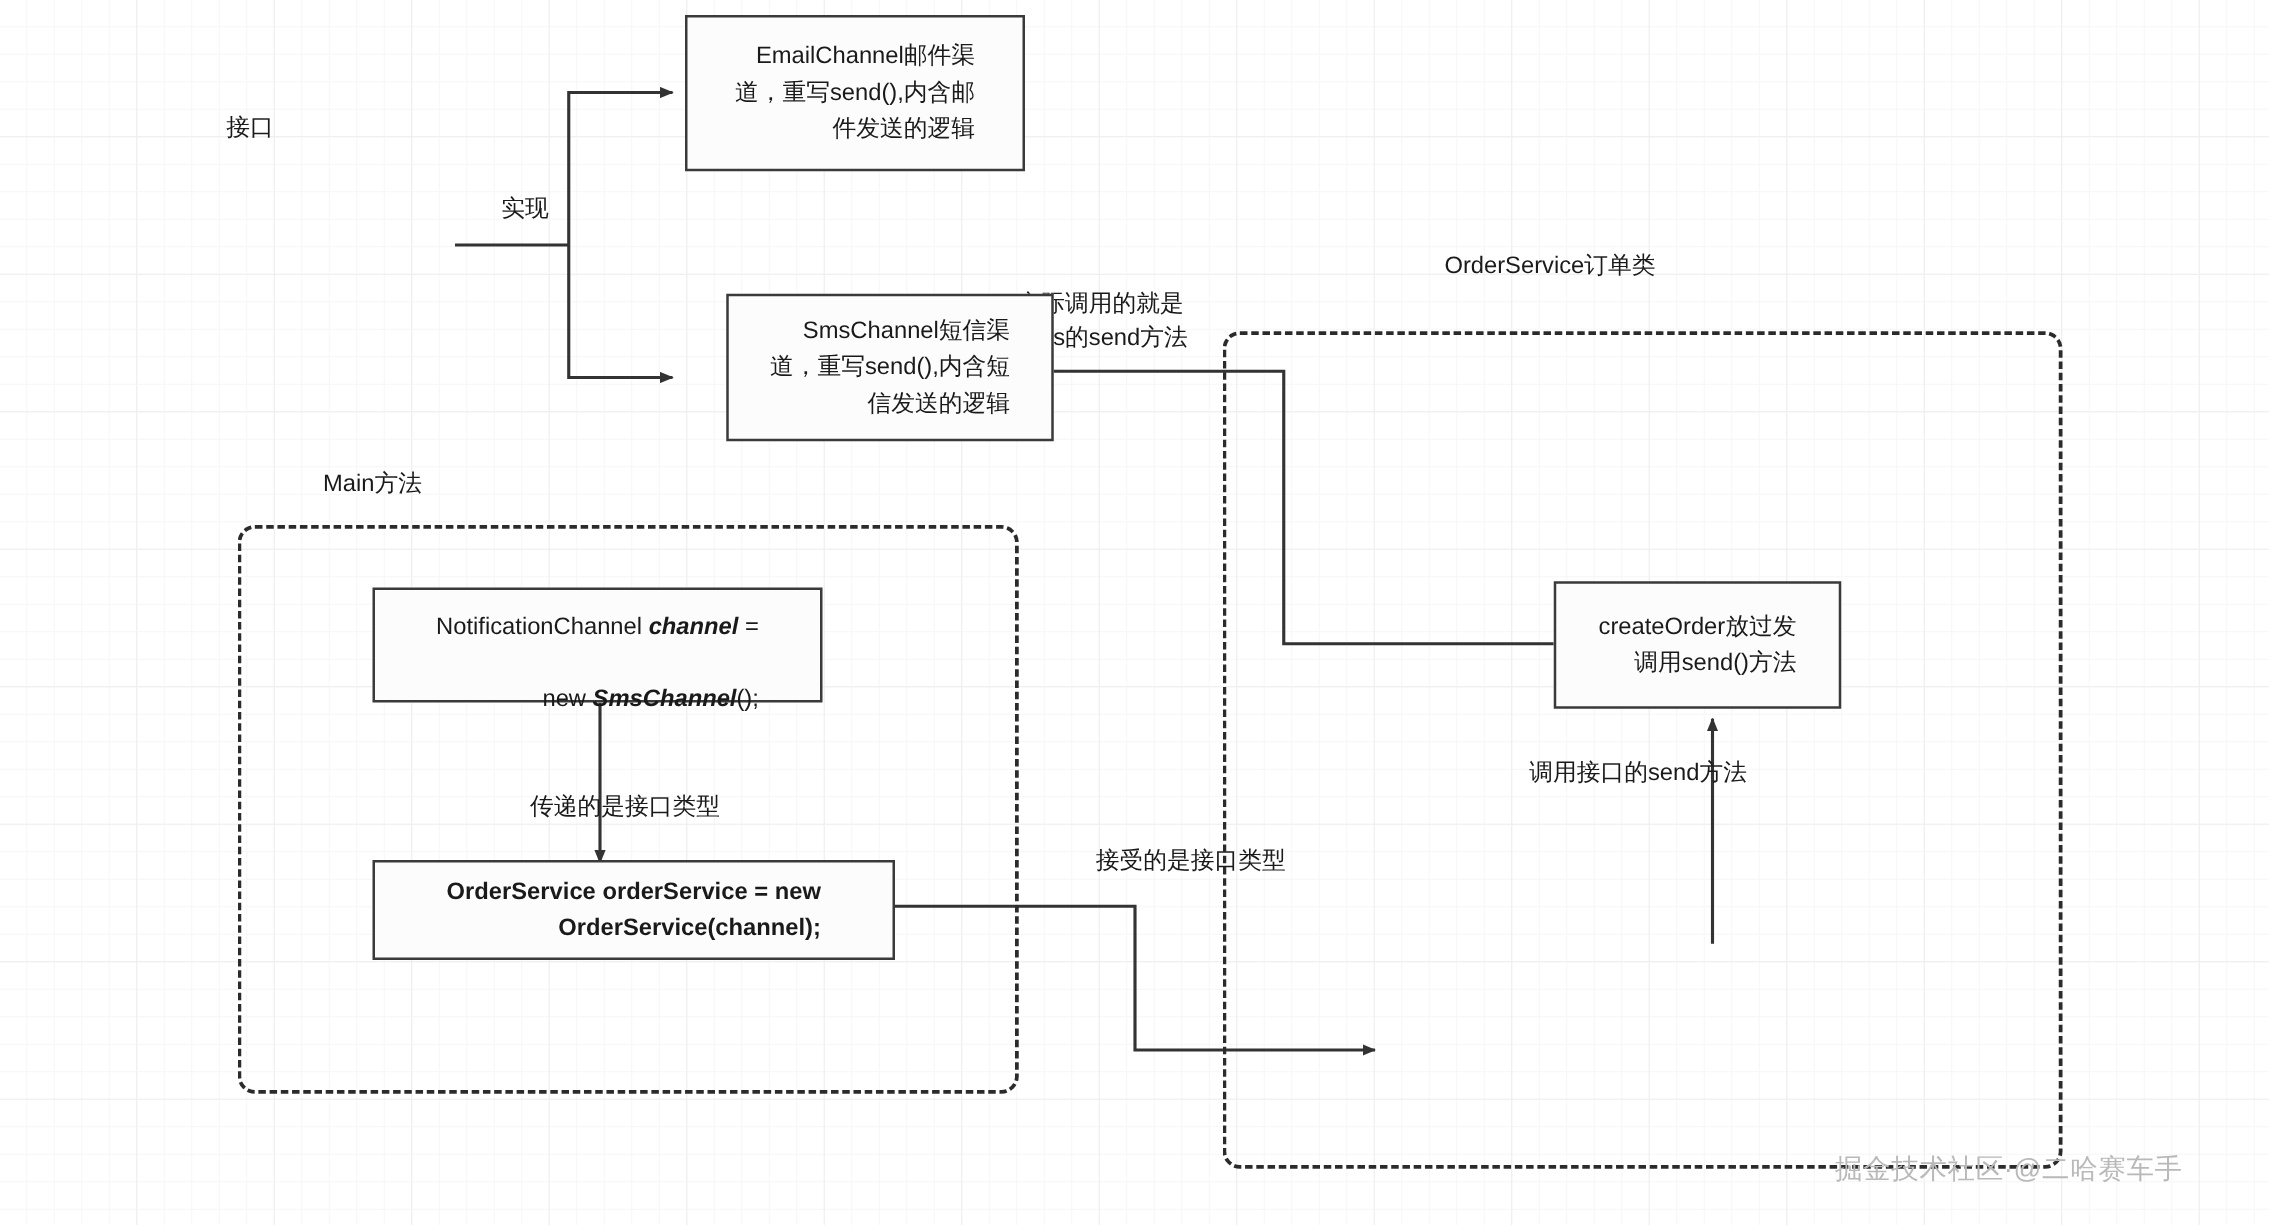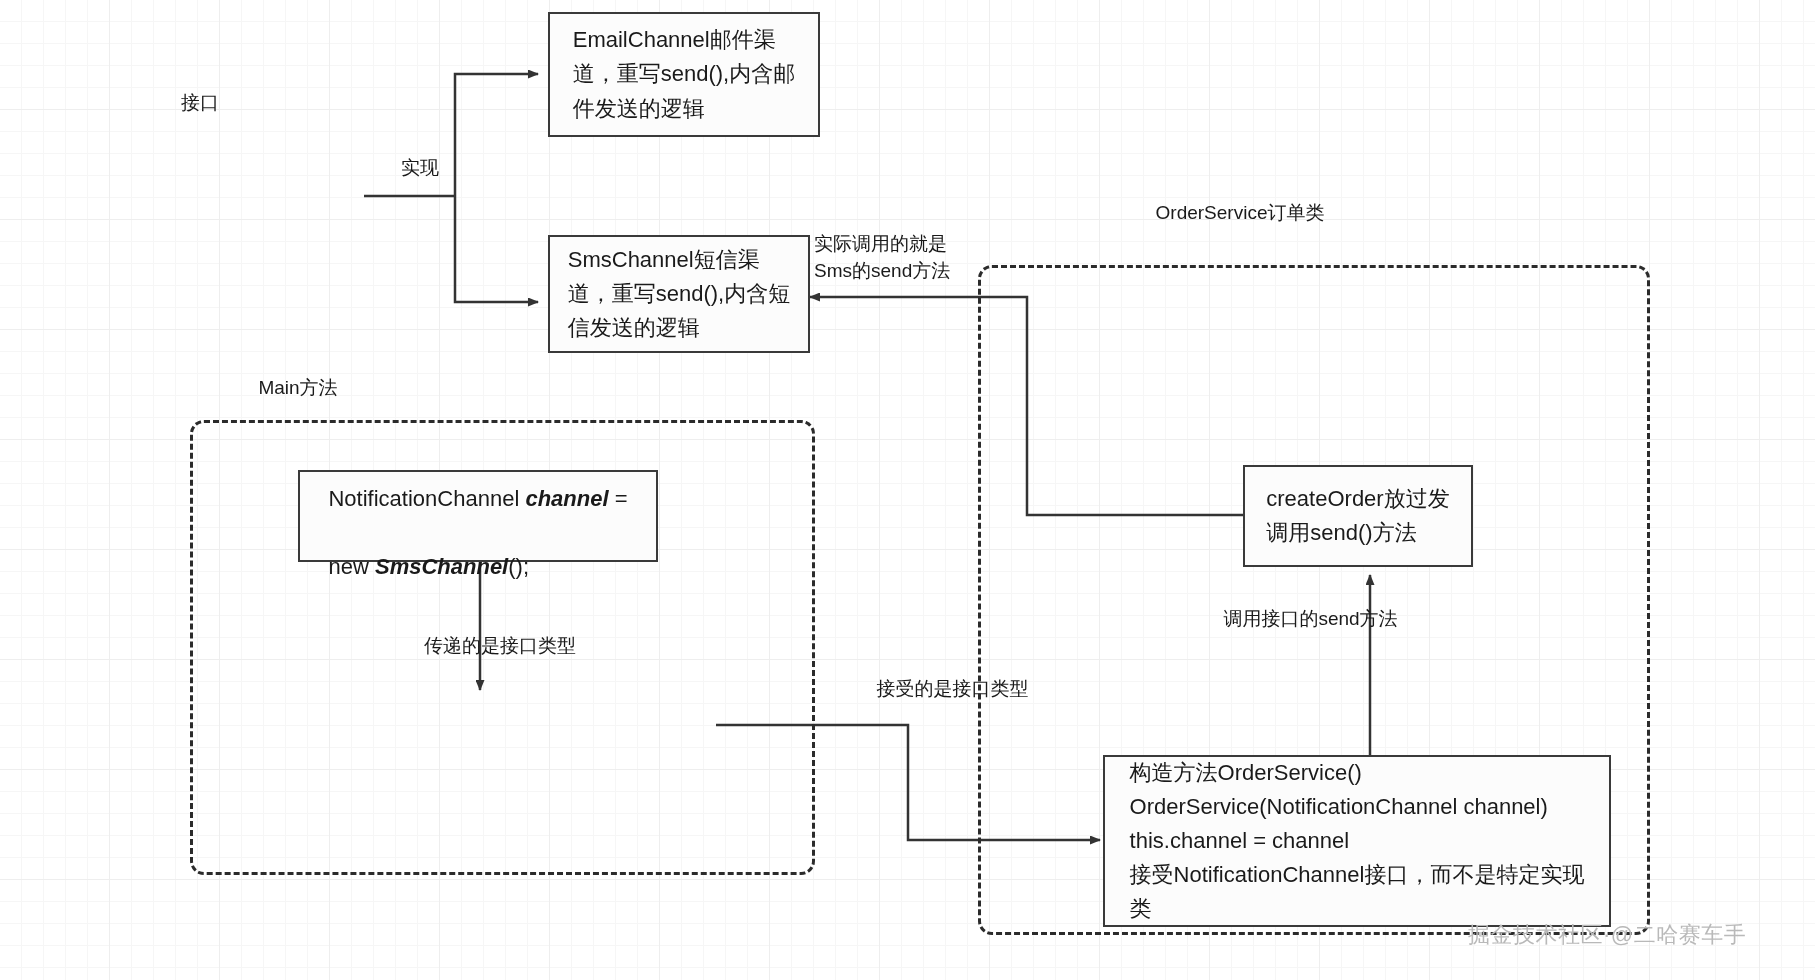--- a/index.html
+++ b/index.html
@@ -32,23 +32,23 @@
     background: #ffffff;
   }
   .box {
     position: absolute;
     box-sizing: border-box;
     border: 2px solid #3a3a3a;
     background: #fcfcfc;
     display: flex;
     align-items: center;
     justify-content: center;
-    text-align: left;
+    text-align: right;
     color: #1a1a1a;
-    font-size: 22px;
+    font-size: 19px;
     line-height: 1.55;
     padding: 4px 4px;
   }
   .box .txt { white-space: pre-line; }
   .dashed-group {
     position: absolute;
     box-sizing: border-box;
     border: 3px dashed #2b2b2b;
     border-radius: 14px;
     background: transparent;
@@ -126,42 +126,39 @@
 
   <div class="dashed-group" style="left:978px; top:265px; width:672px; height:670px;"></div>
 
 
   <div class="box" style="left:548px; top:12px; width:272px; height:125px;">
     <span class="txt">EmailChannel邮件渠
 道，重写send(),内含邮
 件发送的逻辑</span>
   </div>
 
-  <div class="box" style="left:548px; top:235px; width:262px; height:118px;">
+  <div class="box" style="left:581px; top:235px; width:262px; height:118px;">
     <span class="txt">SmsChannel短信渠
 道，重写send(),内含短
 信发送的逻辑</span>
   </div>
 
   <div class="box" style="left:1243px; top:465px; width:230px; height:102px;">
     <span class="txt">createOrder放过发
 调用send()方法</span>
   </div>
 
   <div class="box" style="left:298px; top:470px; width:360px; height:92px;">
     <span class="txt">
       <span>NotificationChannel </span><span class="ital">channel</span><span> =</span><br>
       <span>new </span><span class="ital">SmsChannel</span><span>();</span>
     </span>
   </div>
 
+  <div class="box bold" style="left:298px; top:688px; width:418px; height:80px;">
+    <span class="txt">OrderService orderService = new
+OrderService(channel);</span>
+  </div>
 
-  <div class="box" style="left:1103px; top:755px; width:508px; height:172px;">
-    <span class="txt">构造方法OrderService()
-OrderService(NotificationChannel channel)
-this.channel = channel
-接受NotificationChannel接口，而不是特定实现
-类</span>
-  </div>
 
   <div class="watermark" style="left:1468px; top:920px;">掘金技术社区·@二哈赛车手</div>
 
 </div>
 
 </body></html>

